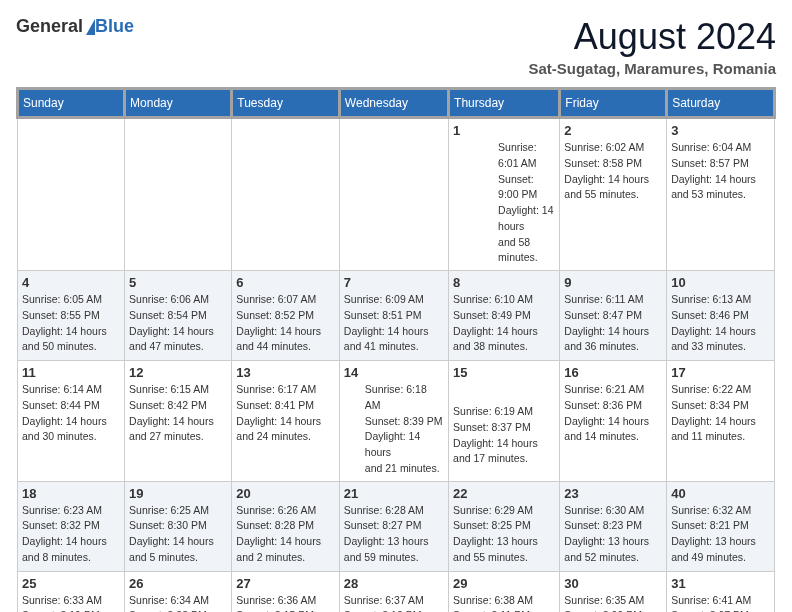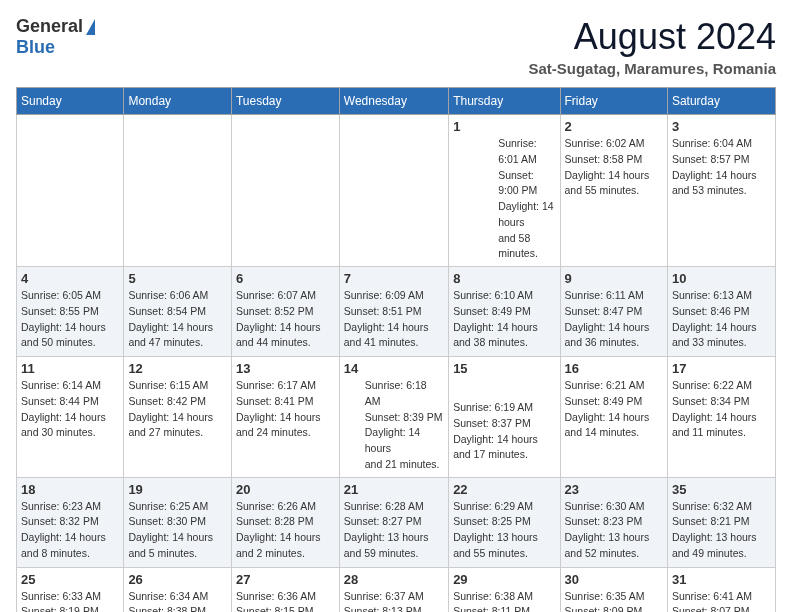--- a/index.html
+++ b/index.html
@@ -11,21 +11,21 @@
       padding: 16px;
     }
     .header-area {
       display: flex;
       justify-content: space-between;
       align-items: flex-start;
       margin-bottom: 10px;
     }
     .logo {
       display: flex;
-      flex-direction: column;
+      flex-direction: row;
       align-items: flex-start;
     }
     .logo-row {
       display: flex;
       align-items: center;
     }
     .title-area {
       text-align: right;
     }
     .month-title {
@@ -44,21 +44,21 @@
       border-collapse: collapse;
       font-size: 11px;
     }
     .calendar-table th {
       background: #2a6db5;
       color: #fff;
       padding: 6px 4px;
       text-align: left;
       font-size: 12px;
       font-weight: normal;
-      border: 1px solid #a3a3a3;
+      border: 3px solid #a3a3a3;
     }
     .calendar-table td {
       border: 1px solid #ccc;
       vertical-align: top;
       padding: 4px 4px 4px 4px;
       height: 90px;
       width: 113px;
       background: #fff;
     }
     .calendar-table tr:nth-child(even) td {
@@ -226,21 +226,21 @@
         <td>
           <div class="day-number">15</div>
           <div class="day-info" style="white-space: pre-line; margin-top: 24px;">Sunrise: 6:19 AM
 Sunset: 8:37 PM
 Daylight: 14 hours
 and 17 minutes.</div>
         </td>
         <td>
           <div class="day-number">16</div>
           <div class="day-info" style="white-space: pre-line;">Sunrise: 6:21 AM
-Sunset: 8:49 PM
+Sunset: 8:36 PM
 Daylight: 14 hours
 and 14 minutes.</div>
         </td>
         <td>
           <div class="day-number">17</div>
           <div class="day-info" style="white-space: pre-line;">Sunrise: 6:22 AM
 Sunset: 8:34 PM
 Daylight: 14 hours
 and 11 minutes.</div>
         </td>
@@ -282,21 +282,21 @@
 and 55 minutes.</div>
         </td>
         <td>
           <div class="day-number">23</div>
           <div class="day-info" style="white-space: pre-line;">Sunrise: 6:30 AM
 Sunset: 8:23 PM
 Daylight: 13 hours
 and 52 minutes.</div>
         </td>
         <td>
-          <div class="day-number">35</div>
+          <div class="day-number">40</div>
           <div class="day-info" style="white-space: pre-line;">Sunrise: 6:32 AM
 Sunset: 8:21 PM
 Daylight: 13 hours
 and 49 minutes.</div>
         </td>
       </tr>
       <tr>
         <td>
           <div class="day-number">25</div>
           <div class="day-info" style="white-space: pre-line;">Sunrise: 6:33 AM

